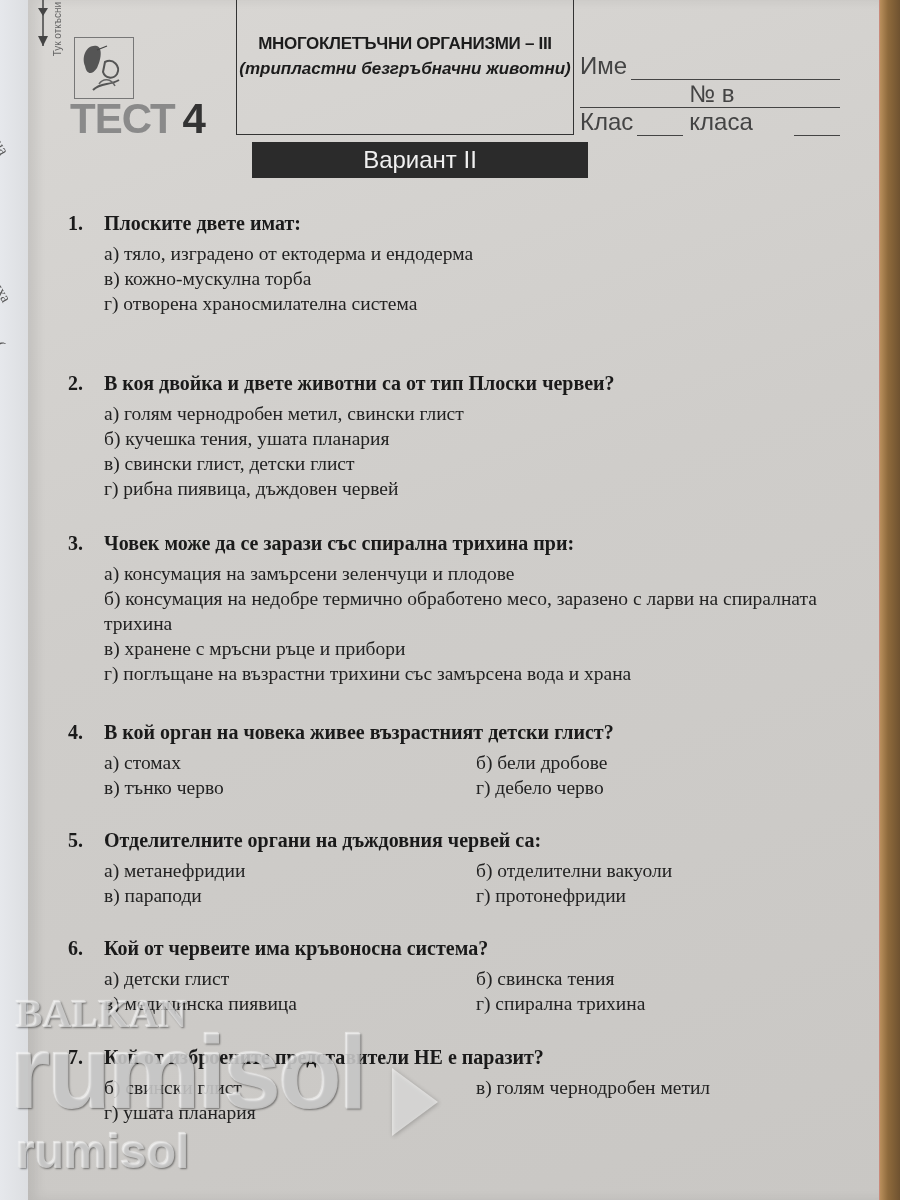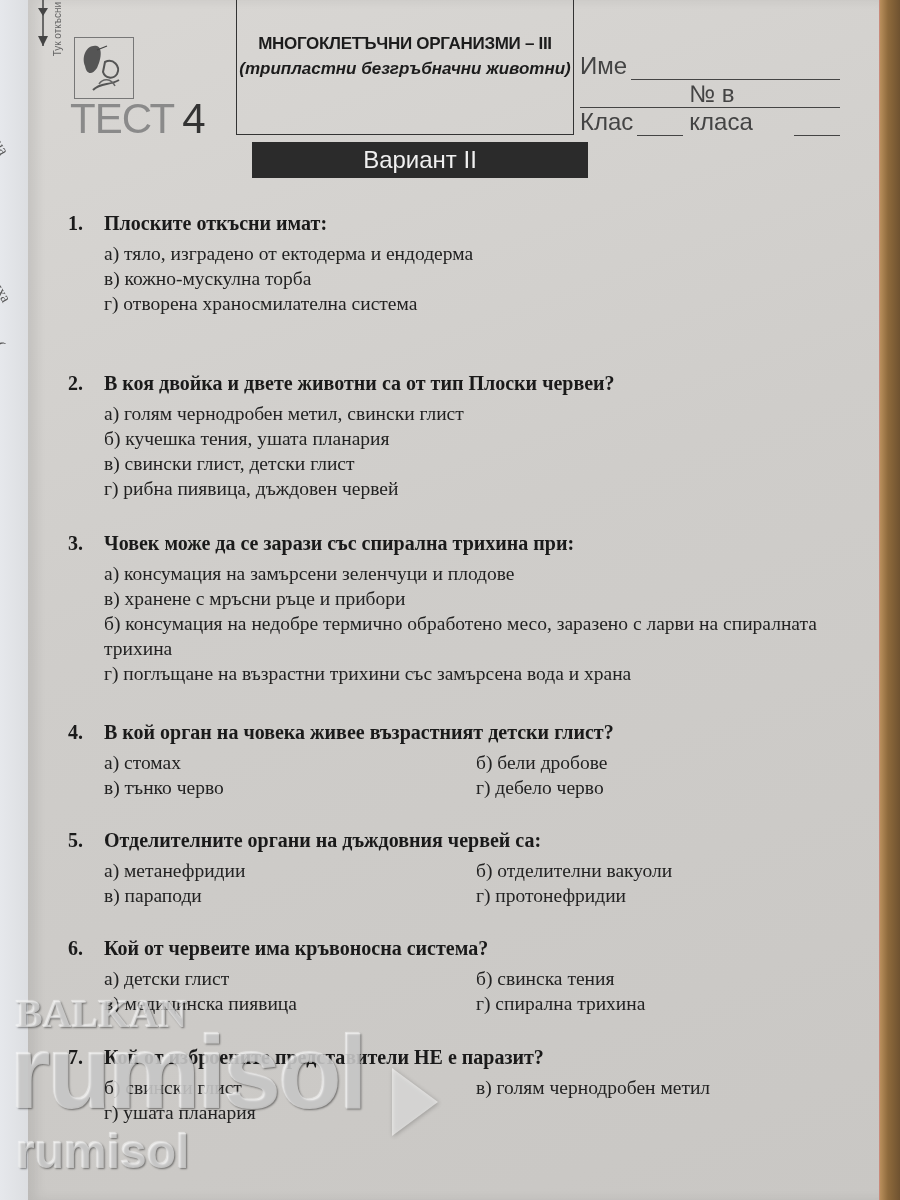--- a/index.html
+++ b/index.html
@@ -33,21 +33,21 @@
   .tear-text {
     position:absolute; left:52px; top:2px; font-family:"Liberation Sans",sans-serif;
     font-size:10px; color:#666; writing-mode:vertical-rl; transform:rotate(180deg);
   }
   .logo-box {
     position:absolute; left:74px; top:37px; width:58px; height:60px;
     border:1.5px solid #777;
   }
   .test-label {
     position:absolute; left:70px; top:98px; font-family:"Liberation Sans",sans-serif;
-    font-weight:normal; font-size:42px; letter-spacing:-1px; line-height:1;
+    font-weight:bold; font-size:42px; letter-spacing:-1px; line-height:1;
   }
   .test-label .word { color:#8a8a8a; }
   .test-label .num { color:#333; margin-left:8px; }
   .title-box {
     position:absolute; left:236px; top:-2px; width:336px; height:136px;
     border:1.5px solid #333; border-top:none;
     font-family:"Liberation Sans",sans-serif; text-align:center; color:#1c1c1c;
   }
   .title-box .t1 { margin-top:36px; font-size:17px; font-weight:bold; letter-spacing:-.3px; }
   .title-box .t2 { margin-top:4px; font-size:17px; font-weight:bold; font-style:italic; line-height:1.35; }
@@ -134,21 +134,21 @@
     <span>Клас</span>
     <span class="line short"></span>
     <span>№ в класа</span>
     <span class="line mid"></span>
   </div>
 </div>
 
 <div class="q" style="top:212px">
   <div class="head">
       <span class="n">1.</span>
-      <span>Плоските откъсни имат:</span>
+      <span>Плоските двете имат:</span>
     </div>
   <div class="opts">
     <div>а) тяло, изградено от ектодерма и ендодерма</div>
     <div>в) кожно-мускулна торба</div>
     <div>г) отворена храносмилателна система</div>
   </div>
 </div>
 
 <div class="q" style="top:372px">
   <div class="head">
@@ -163,22 +163,22 @@
   </div>
 </div>
 
 <div class="q" style="top:532px">
   <div class="head">
       <span class="n">3.</span>
       <span>Човек може да се зарази със спирална трихина при:</span>
     </div>
   <div class="opts" style="width:740px">
     <div>а) консумация на замърсени зеленчуци и плодове</div>
+    <div>б) консумация на недобре термично обработено месо, заразено с ларви на спиралната трихина</div>
     <div>в) хранене с мръсни ръце и прибори</div>
-    <div>б) консумация на недобре термично обработено месо, заразено с ларви на спиралната трихина</div>
     <div>г) поглъщане на възрастни трихини със замърсена вода и храна</div>
   </div>
 </div>
 
 <div class="q" style="top:721px">
   <div class="head">
       <span class="n">4.</span>
       <span>В кой орган на човека живее възрастният детски глист?</span>
     </div>
   <div class="opts grid">

